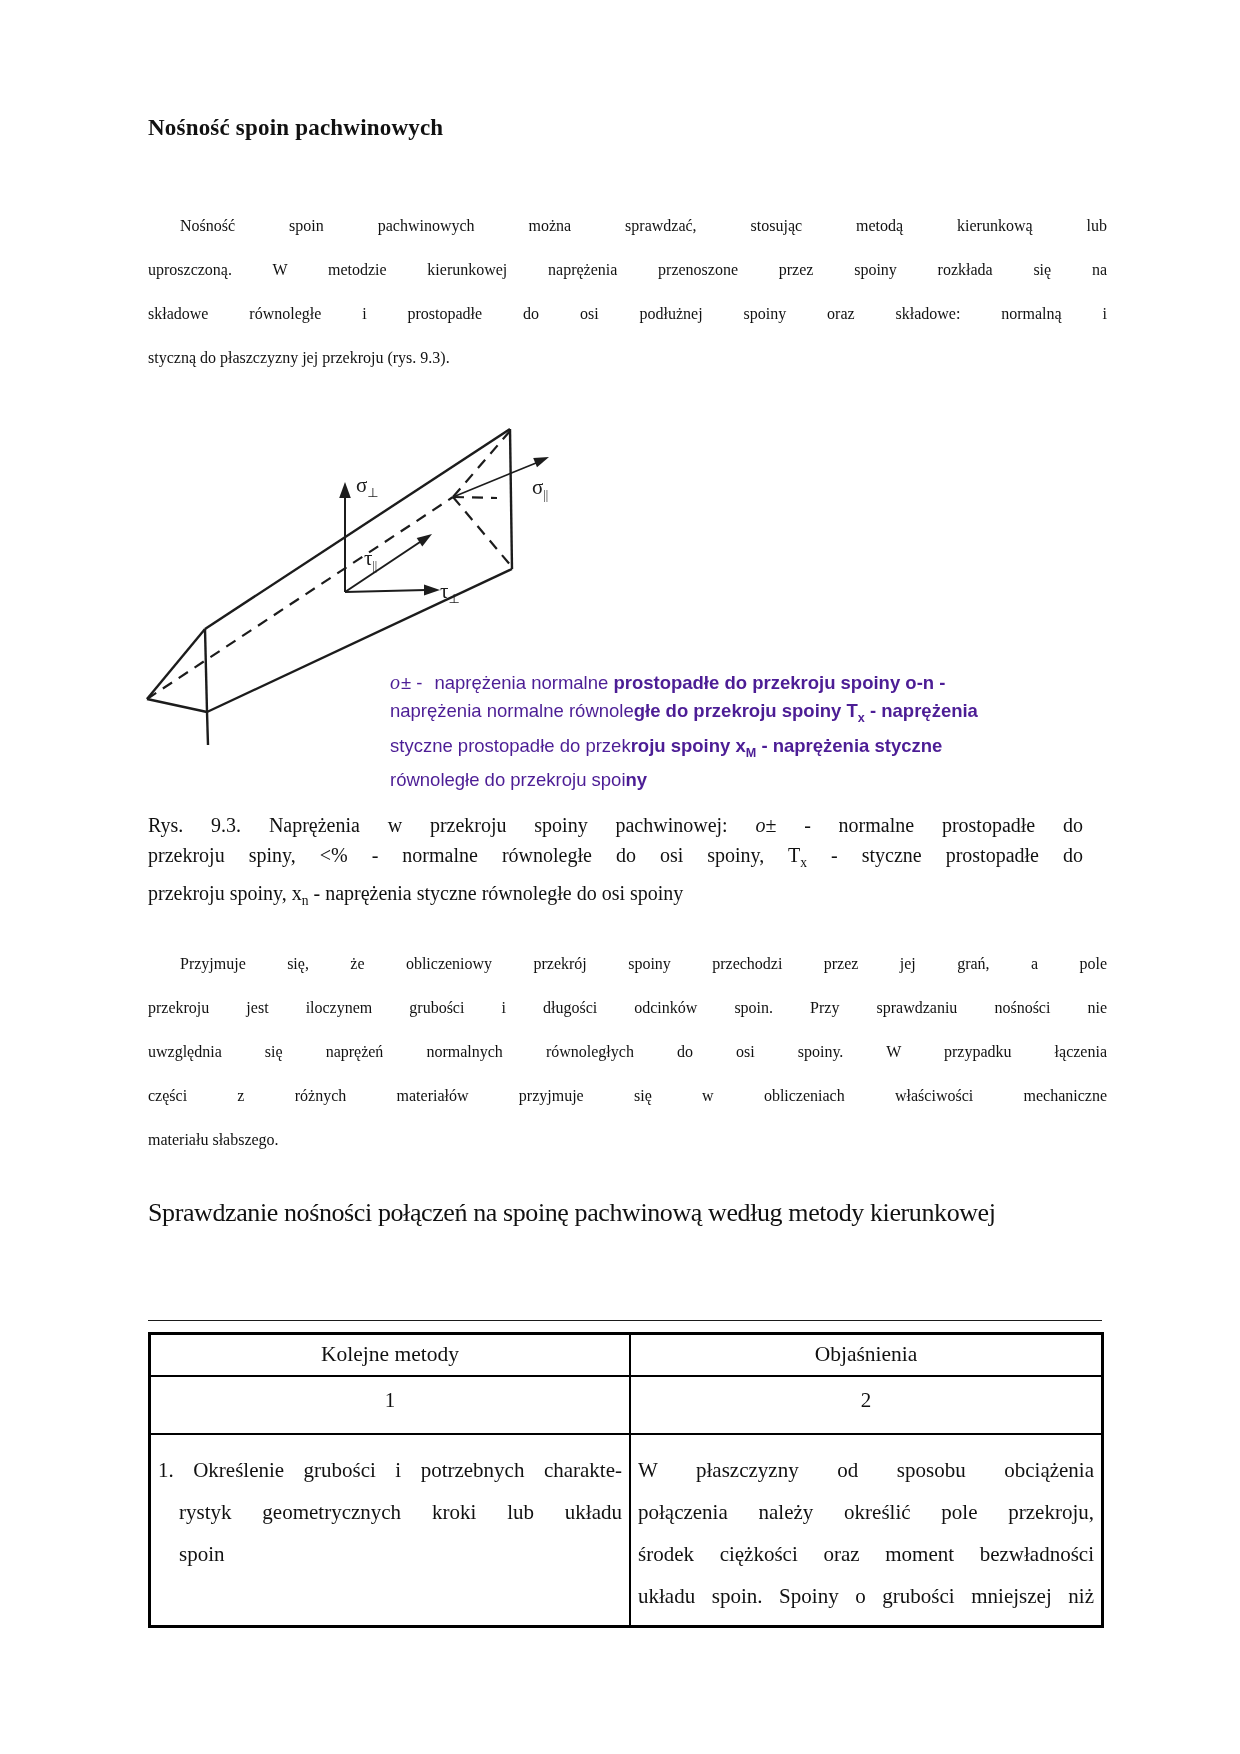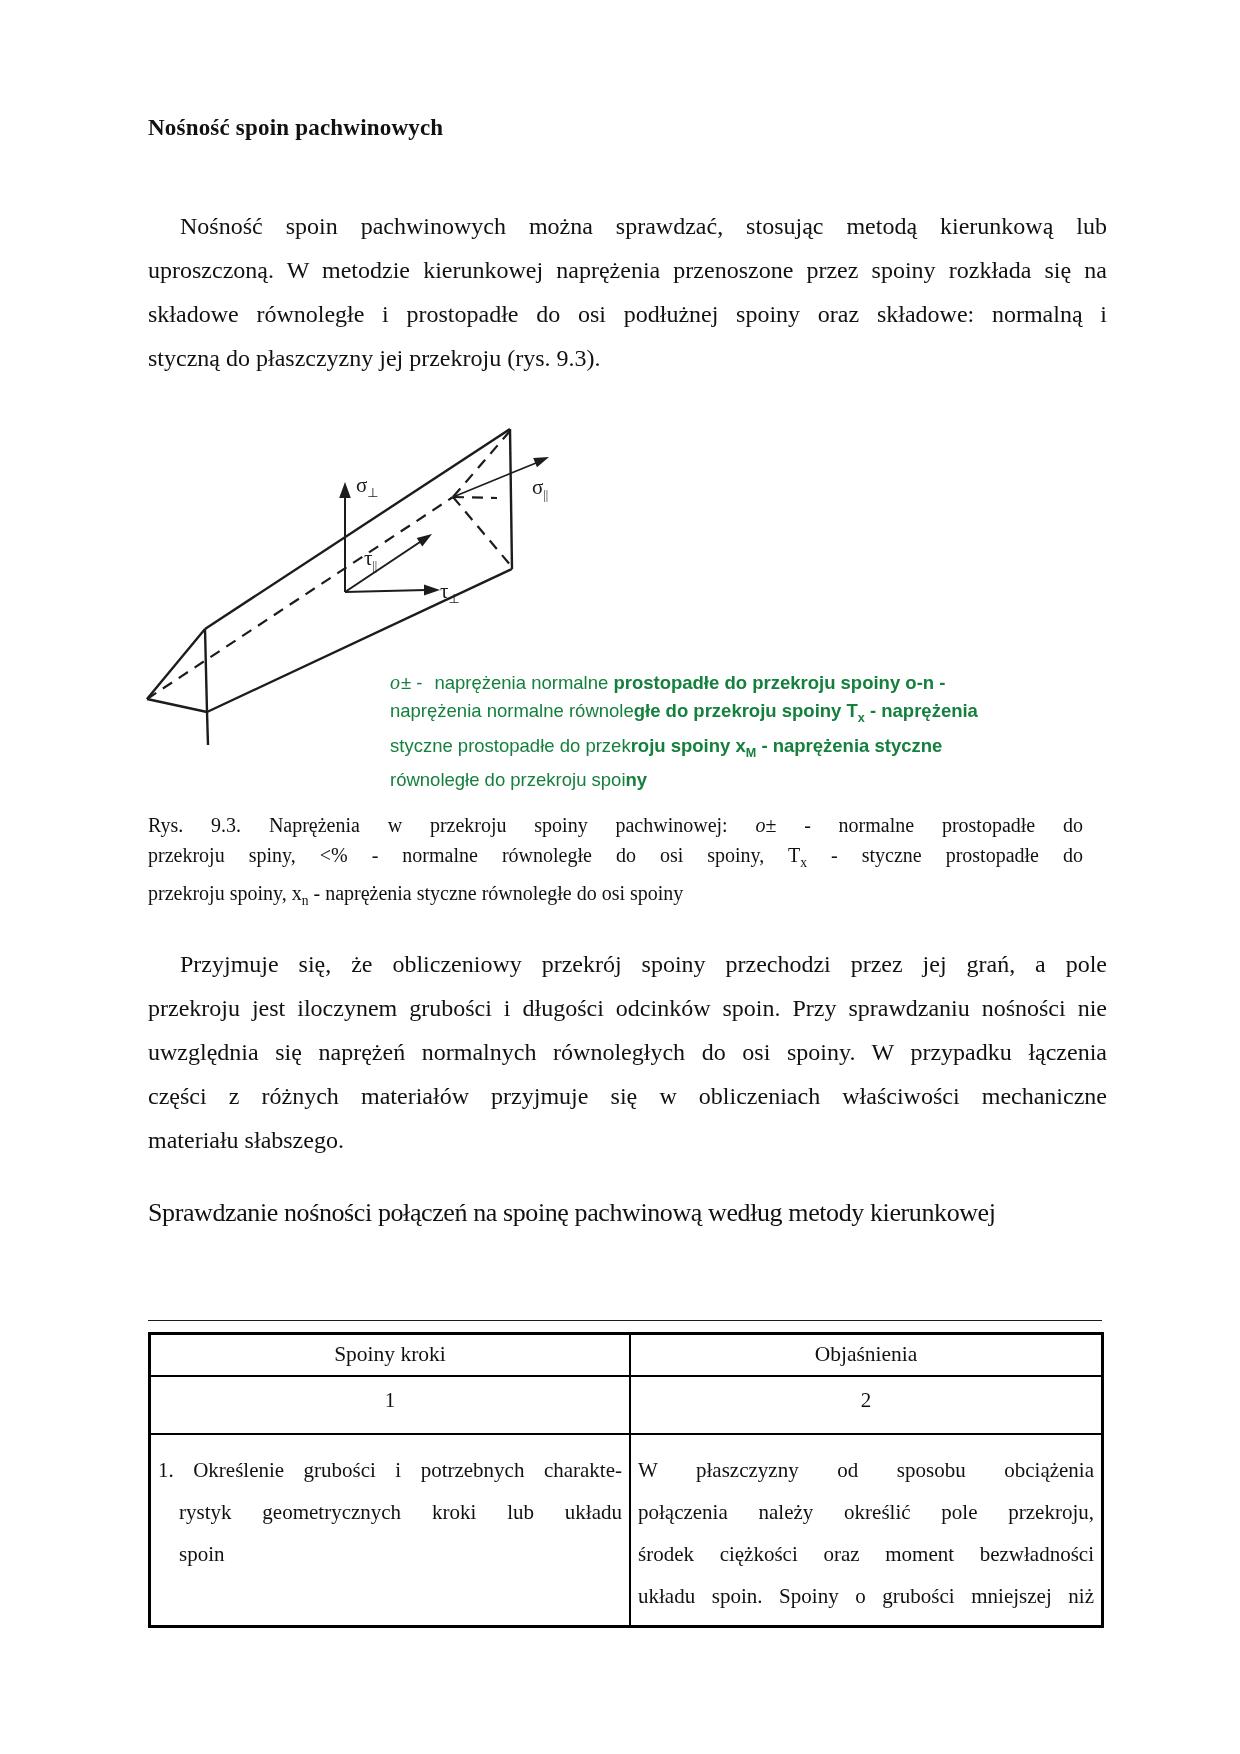--- a/index.html
+++ b/index.html
@@ -5,34 +5,34 @@
   html,body{margin:0;padding:0;background:#e8e8e8;}
   .page{
     width:1240px;height:1754px;background:#ffffff;position:relative;
     font-family:"Liberation Serif", serif;color:#111;overflow:hidden;
   }
   .content{position:absolute;left:148px;top:0;width:959px;}
   .doc-title{
     margin-top:112px;font-size:23px;font-weight:bold;line-height:32px;
     letter-spacing:0.2px;
   }
-  .para{font-size:24px;line-height:44px;}
+  .para{font-size:16px;line-height:44px;}
   .para-1{margin-top:60px;}
   .para-2{margin-top:26px;}
   .bline{text-align:justify;}
   .bline.stretch{text-align-last:justify;}
   .bline.indent{padding-left:32px;}
 
   
   .figure{position:relative;height:415px;margin-top:-8px;}
   .figure svg{position:absolute;left:-38px;top:0;}
   .annotation{
     position:absolute;left:242px;top:296px;width:648px;
     font-family:"Liberation Sans", sans-serif;font-size:18.5px;line-height:28px;
-    color:#15803d;
+    color:#4c1d95;
   }
   .ann-line{white-space:nowrap;}
   .ann-sym{font-family:"Liberation Serif",serif;font-style:italic;font-size:20px;}
   .ann-pm{margin:0 12px 0 1px;}
   .annotation b{font-weight:bold;}
   .subsc{vertical-align:sub;font-size:0.68em;}
   .ital{font-style:italic;}
 
   
   .caption{margin-top:23px;width:935px;font-size:20px;line-height:30px;}
@@ -129,21 +129,21 @@
       <div class="bline">materiału słabszego.</div>
     </div>
 
     <div class="section-line">Sprawdzanie nośności połączeń na spoinę pachwinową według metody kierunkowej</div>
 
     <div class="table-top-rule"></div>
 
     <table class="steps">
       <tbody>
         <tr>
-          <td class="c1 hdr-cell">Spoiny kroki</td>
+          <td class="c1 hdr-cell">Kolejne metody</td>
           <td class="c2 hdr-cell">Objaśnienia</td>
         </tr>
         <tr>
           <td class="c1 num-cell">1</td>
           <td class="c2 num-cell">2</td>
         </tr>
         <tr>
           <td class="c1">
             <div class="cell-body">
               <div class="bline stretch">1. Określenie grubości i potrzebnych charakte-</div>

